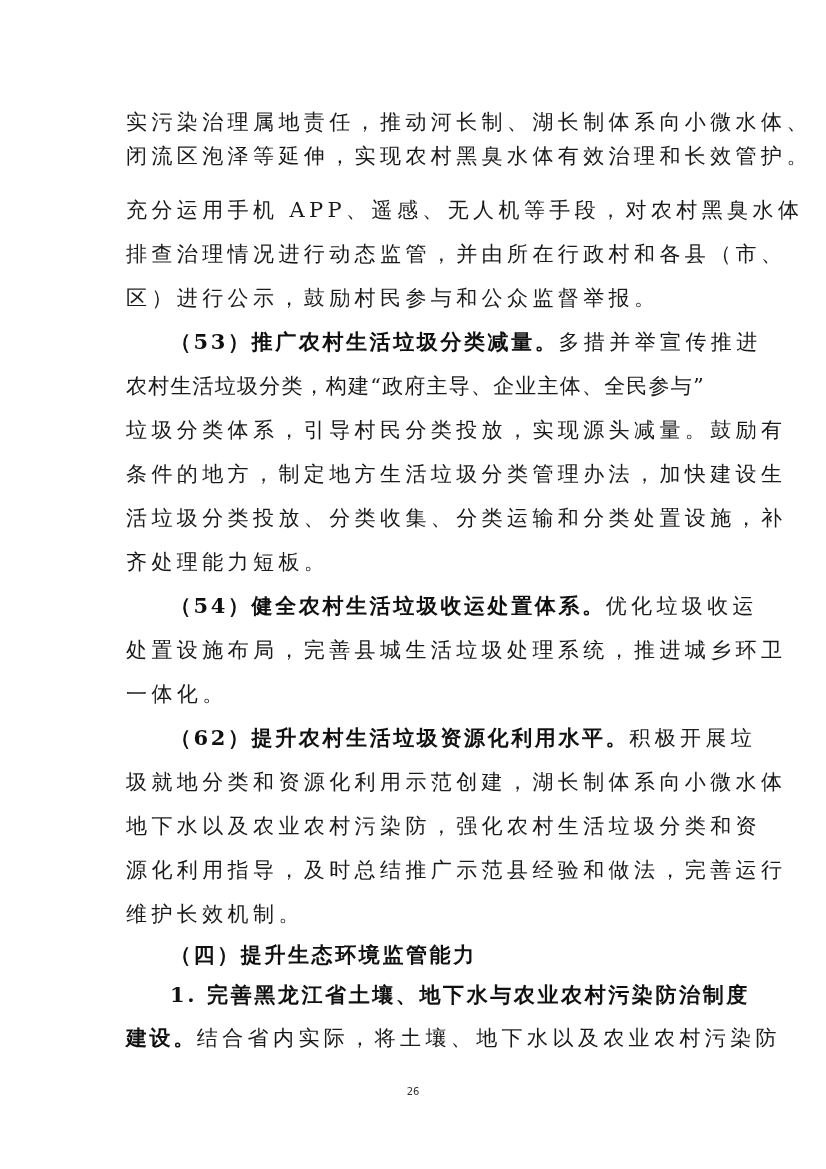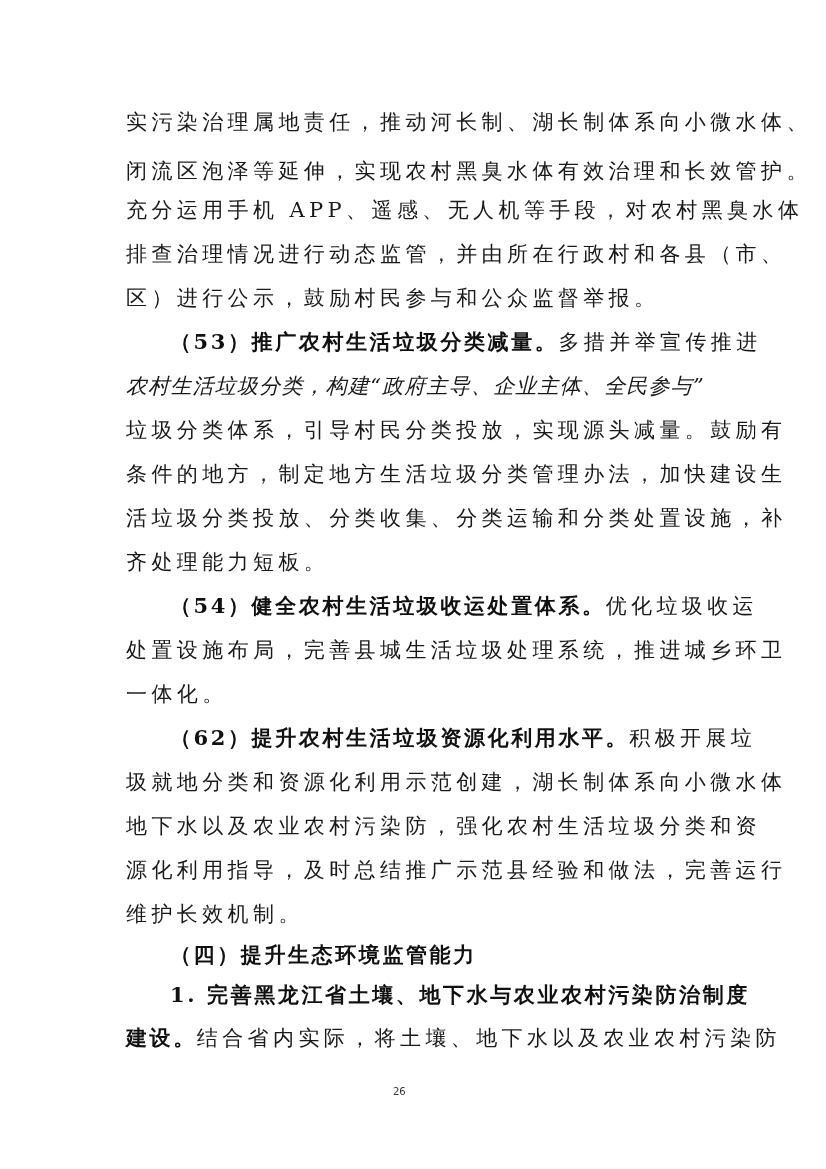--- a/index.html
+++ b/index.html
@@ -18,34 +18,34 @@
       height: 30px;
       font-size: 21px;
       line-height: 30px;
       white-space: nowrap;
       letter-spacing: 4.4px;
       font-weight: normal;
     }
     .line.indent { left: 170px; width: 546px; }
     .b { font-weight: bold; color: #111111; letter-spacing: 2.6px; text-align: right; }
     .line.heading { font-weight: bold; letter-spacing: 3px; }
-    .line.tight { letter-spacing: 1.2px; font-style: italic; }
+    .line.tight { letter-spacing: 1.2px; }
     .page-number {
       position: absolute; left: 393px; top: 1086px; width: 40px;
-      font-family: "DejaVu Sans", sans-serif;
+      text-align: center; font-family: "DejaVu Sans", sans-serif;
       font-size: 10px; color: #333333;
     }
   </style>
 </head>
 <body>
 
 <div class="page">
 
   <div class="line" style="top:107px"><span>实污染治理属地责任，推动河长制、湖长制体系向小微水体、</span></div>
-  <div class="line" style="top:156px"><span>闭流区泡泽等延伸，实现农村黑臭水体有效治理和长效管护。</span></div>
+  <div class="line" style="top:141px"><span>闭流区泡泽等延伸，实现农村黑臭水体有效治理和长效管护。</span></div>
   <div class="line" style="top:195px"><span>充分运用手机 APP、遥感、无人机等手段，对农村黑臭水体</span></div>
   <div class="line" style="top:239px"><span>排查治理情况进行动态监管，并由所在行政村和各县（市、</span></div>
   <div class="line" style="top:283px"><span>区）进行公示，鼓励村民参与和公众监督举报。</span></div>
 
   <div class="line indent" style="top:327px"><span class="b">（53）推广农村生活垃圾分类减量。</span><span>多措并举宣传推进</span></div>
   <div class="line tight" style="top:371px"><span>农村生活垃圾分类，构建“政府主导、企业主体、全民参与”</span></div>
   <div class="line" style="top:415px"><span>垃圾分类体系，引导村民分类投放，实现源头减量。鼓励有</span></div>
   <div class="line" style="top:459px"><span>条件的地方，制定地方生活垃圾分类管理办法，加快建设生</span></div>
   <div class="line" style="top:503px"><span>活垃圾分类投放、分类收集、分类运输和分类处置设施，补</span></div>
   <div class="line" style="top:547px"><span>齐处理能力短板。</span></div>

